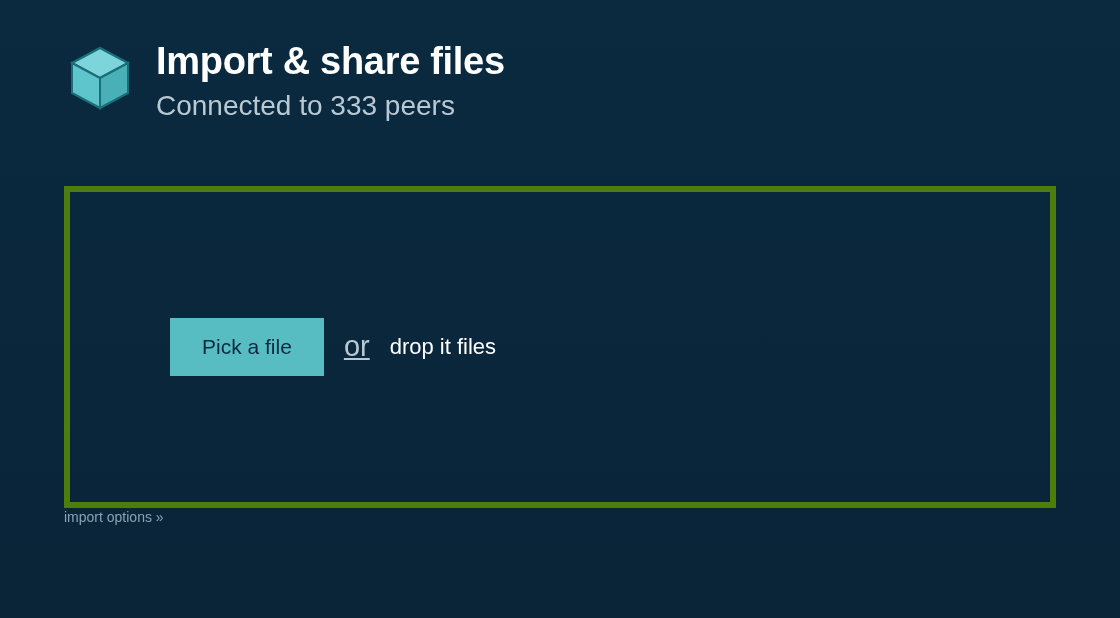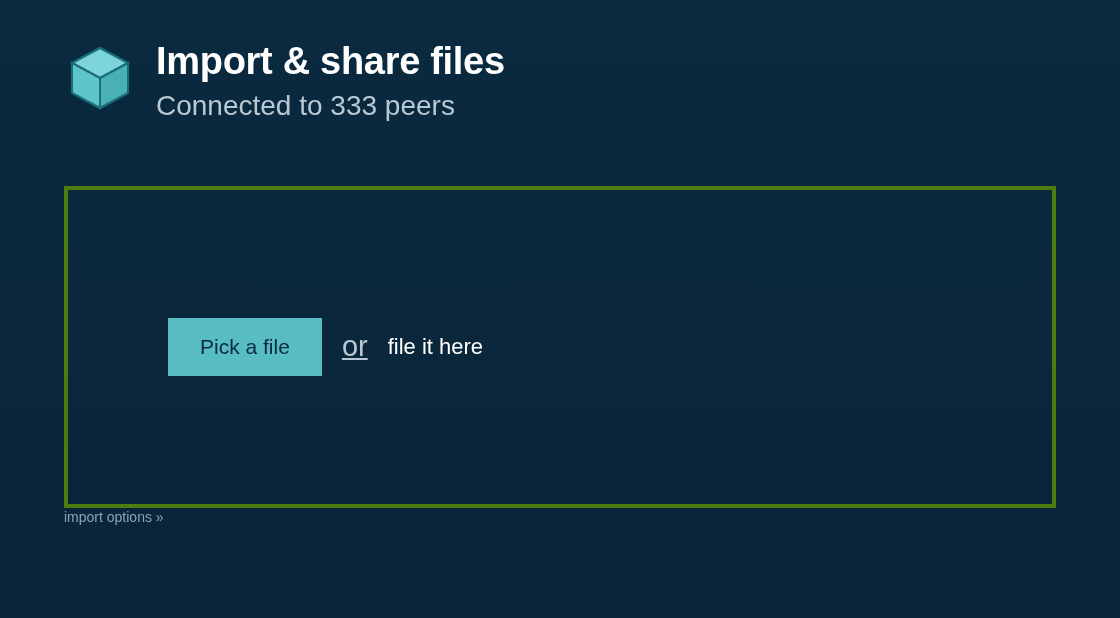--- a/index.html
+++ b/index.html
@@ -40,21 +40,21 @@
       line-height: 1.25;
       letter-spacing: -0.3px;
     }
     .subtitle {
       color: #b8c9d4;
       font-size: 28px;
       font-weight: 400;
       margin-top: 4px;
     }
     .dropzone {
-      border: 4px solid #4d7c0f;
+      border: 6px solid #4d7c0f;
       height: 322px;
       display: flex;
       align-items: center;
       padding-left: 100px;
     }
     .dropzone-content {
       display: flex;
       align-items: center;
       gap: 20px;
     }
@@ -99,18 +99,18 @@
     <div class="header-text">
       <h1 class="page-title">Import &amp; share files</h1>
       <div class="subtitle">Connected to 333 peers</div>
     </div>
   </div>
 
   <div class="dropzone">
     <div class="dropzone-content">
       <button class="pick-button">Pick a file</button>
       <span class="or-text">or</span>
-      <span class="drop-text">file it here</span>
+      <span class="drop-text">drop it files</span>
     </div>
   </div>
 
   <a class="import-options">import options »</a>
 </div>
 
 </body></html>

